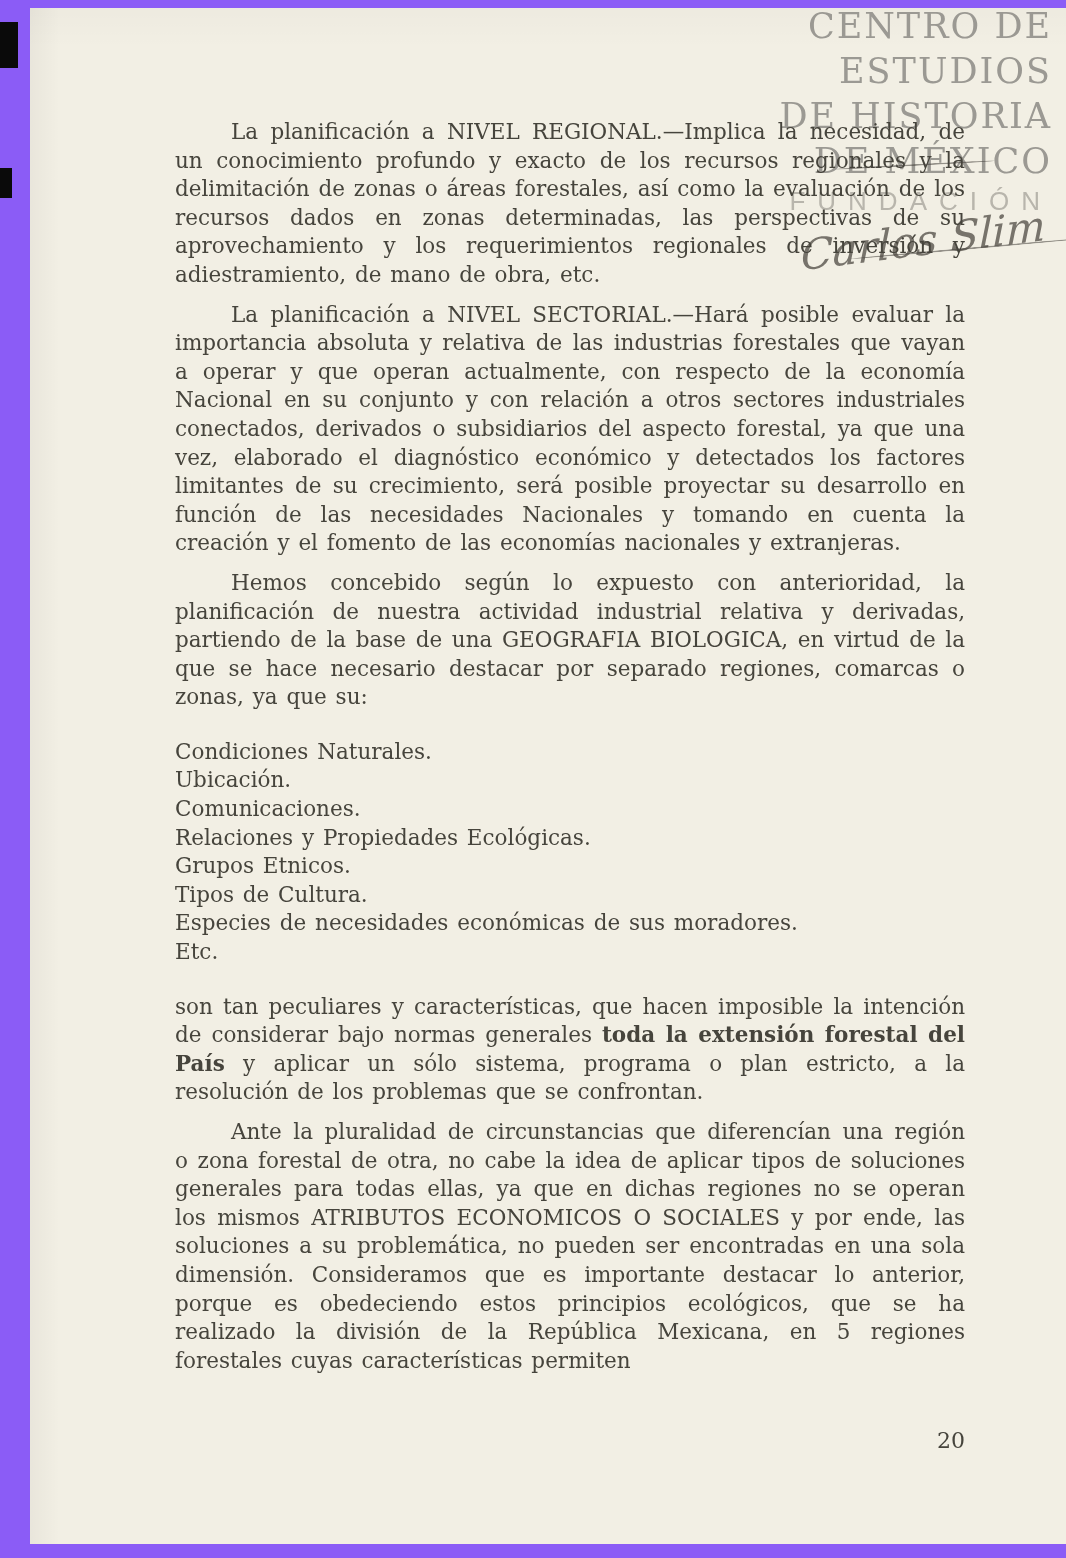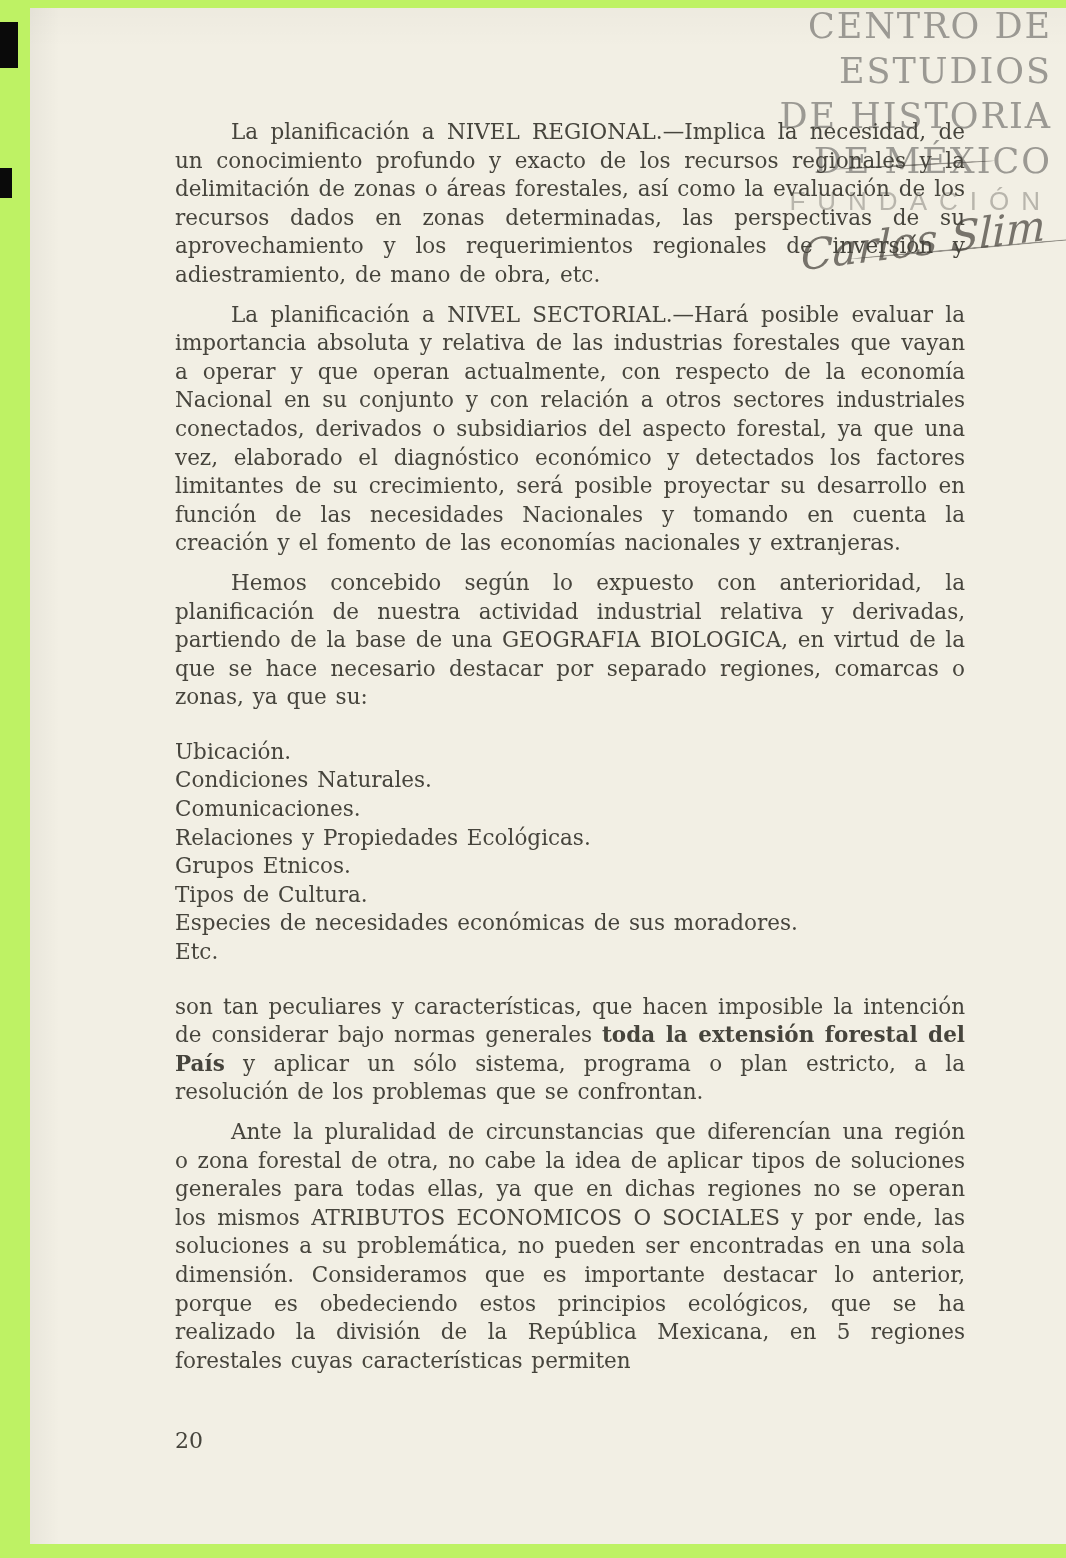--- a/index.html
+++ b/index.html
@@ -4,21 +4,21 @@
 <style>
   html, body {
     margin: 0;
     padding: 0;
     background: #000;
   }
   .scan {
     position: relative;
     width: 1066px;
     height: 1558px;
-    background: #bef264;
+    background: #8b5cf6;
     overflow: hidden;
     font-family: "DejaVu Serif", "Liberation Serif", serif;
   }
   .paper {
     position: absolute;
     left: 30px;
     top: 8px;
     width: 1036px;
     height: 1536px;
     background: var(--paper, #f2efe4);
@@ -91,21 +91,21 @@
   }
   .list-line {
     line-height: 28.6px;
     text-align: left;
   }
   .page-number {
     position: absolute;
     left: 145px;
     top: 1420px;
     width: 790px;
-    text-align: left;
+    text-align: right;
     z-index: 2;
     color: var(--ink, #46443c);
     font-size: 22px;
   }
   
   .edge-notch {
     position: absolute;
     background: #0a0a0a;
   }
   .notch-1 { left: 0; top: 22px; width: 18px; height: 46px; }
@@ -132,22 +132,22 @@
     </div>
 
     <div class="pen-stroke stroke-1"></div>
     <div class="pen-stroke stroke-2"></div>
 
     <div class="text-block" id="text-block">
         <p class="para indent"><span>La planificación a NIVEL REGIONAL.—Implica la necesidad, de un conocimiento profundo y exacto de los recursos regionales y la delimitación de zonas o áreas forestales, así como la evaluación de los recursos dados en zonas determinadas, las perspectivas de su aprovechamiento y los requerimientos regionales de inversión y adiestramiento, de mano de obra, etc.</span></p>
         <p class="para indent"><span>La planificación a NIVEL SECTORIAL.—Hará posible evaluar la importancia absoluta y relativa de las industrias forestales que vayan a operar y que operan actualmente, con respecto de la economía Nacional en su conjunto y con relación a otros sectores industriales conectados, derivados o subsidiarios del aspecto forestal, ya que una vez, elaborado el diagnóstico económico y detectados los factores limitantes de su crecimiento, será posible proyectar su desarrollo en función de las necesidades Nacionales y tomando en cuenta la creación y el fomento de las economías nacionales y extranjeras.</span></p>
         <p class="para indent"><span>Hemos concebido según lo expuesto con anterioridad, la planificación de nuestra actividad industrial relativa y derivadas, partiendo de la base de una GEOGRAFIA BIOLOGICA, en virtud de la que se hace necesario destacar por separado regiones, comarcas o zonas, ya que su:</span></p>
         <div class="plain-list">
+          <div class="list-line">Condiciones Naturales.</div>
           <div class="list-line">Ubicación.</div>
-          <div class="list-line">Condiciones Naturales.</div>
           <div class="list-line">Comunicaciones.</div>
           <div class="list-line">Relaciones y Propiedades Ecológicas.</div>
           <div class="list-line">Grupos Etnicos.</div>
           <div class="list-line">Tipos de Cultura.</div>
           <div class="list-line">Especies de necesidades económicas de sus moradores.</div>
           <div class="list-line">Etc.</div>
         </div>
         <p class="para"><span>son tan peculiares y características, que hacen imposible la intención de considerar bajo normas generales </span><span class="bold">toda la extensión forestal del País</span><span> y aplicar un sólo sistema, programa o plan estricto, a la resolución de los problemas que se confrontan.</span></p>
         <p class="para indent"><span>Ante la pluralidad de circunstancias que diferencían una región o zona forestal de otra, no cabe la idea de aplicar tipos de soluciones generales para todas ellas, ya que en dichas regiones no se operan los mismos ATRIBUTOS ECONOMICOS O SOCIALES y por ende, las soluciones a su problemática, no pueden ser encontradas en una sola dimensión. Consideramos que es importante destacar lo anterior, porque es obedeciendo estos principios ecológicos, que se ha realizado la división de la República Mexicana, en 5 regiones forestales cuyas características permiten</span></p>
       </div>

